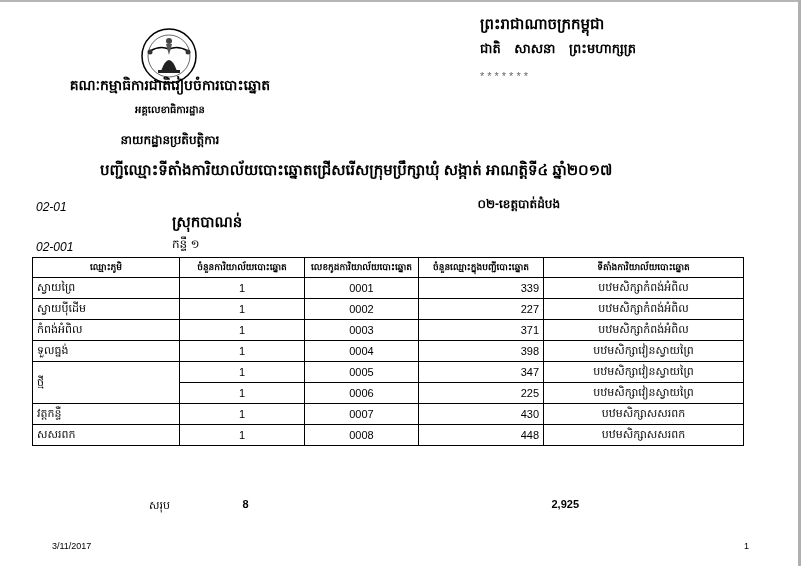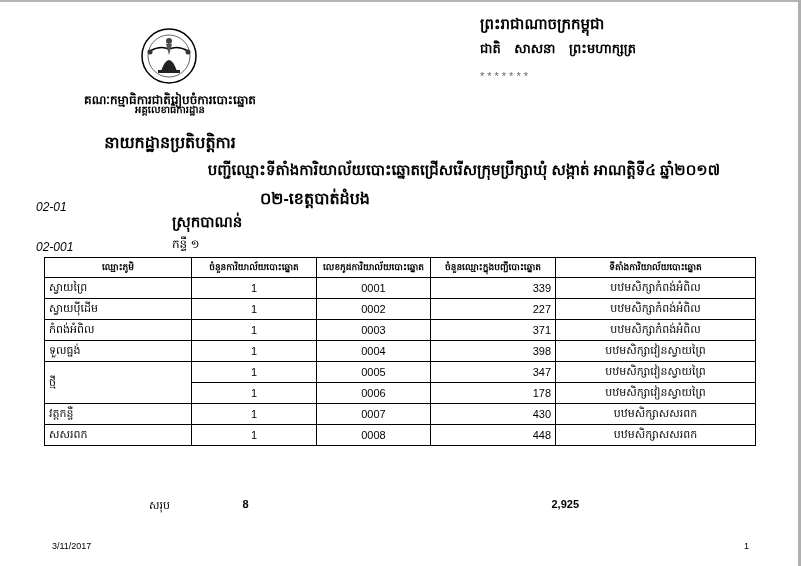--- a/index.html
+++ b/index.html
@@ -6,37 +6,37 @@
     body {
       width: 801px; height: 566px; overflow: hidden; position: relative;
       background: #ffffff; color: #000;
       font-family: "Liberation Sans", "DejaVu Sans", sans-serif;
     }
     .frame-top { position: absolute; left: 0; top: 0; width: 801px; height: 2px; background: #b5b5b5; }
     .frame-right { position: absolute; right: 0; top: 0; width: 3px; height: 566px; background: #b0b0b0; }
     .abs { position: absolute; }
     .logo { left: 140px; top: 27px; width: 58px; height: 58px; }
     .org { left: 40px; width: 260px; text-align: center; font-weight: bold; }
-    .org1 { top: 92px; font-size: 12px; }
+    .org1 { top: 76px; font-size: 14px; }
     .org2 { top: 103px; font-size: 10px; }
-    .org3 { top: 132px; font-size: 16px; }
+    .org3 { top: 132px; font-size: 12px; }
     .kingdom { left: 480px; width: 240px; text-align: left; font-weight: bold; }
     .k1 { top: 14px; font-size: 15px; }
     .k2 { top: 40px; font-size: 13px; word-spacing: 10px; }
     .k3 { top: 70px; font-size: 11px; color: #666; letter-spacing: 3px; font-weight: normal; }
-    .title { left: 100px; width: 620px; text-align: right; top: 160px; font-size: 15px; font-weight: bold; }
-    .subtitle { left: 260px; width: 300px; text-align: left; top: 188px; font-size: 16px; font-weight: bold; }
+    .title { left: 100px; width: 620px; text-align: left; top: 160px; font-size: 15px; font-weight: bold; }
+    .subtitle { left: 260px; width: 300px; text-align: right; top: 196px; font-size: 12px; font-weight: bold; }
     .code { font-style: italic; font-size: 12px; left: 36px; }
     .code1 { top: 200px; }
     .code2 { top: 240px; }
     .place { left: 172px; font-size: 12px; }
     .place1 { top: 212px; font-weight: bold; font-size: 15px; }
     .place2 { top: 236px; }
     table.grid {
-      position: absolute; left: 44px; top: 257px; border-collapse: collapse;
+      position: absolute; left: 32px; top: 257px; border-collapse: collapse;
       font-size: 11px;
     }
     table.grid th, table.grid td { border: 1px solid #000; padding: 0 4px; height: 21px; box-sizing: border-box; }
     table.grid th { font-size: 9px; font-weight: bold; height: 20px; }
     .c1 { width: 147px; text-align: left; }
     .c2 { width: 125px; text-align: center; }
     .c3 { width: 114px; text-align: center; }
     .c4 { width: 125px; text-align: right; }
     .c5 { width: 200px; text-align: center; }
     th.c1, th.c4 { text-align: center; }
@@ -127,21 +127,21 @@
     <tr>
       <td class="c1" rowspan="2">ថ្មី</td>
       <td class="c2">1</td>
       <td class="c3">0005</td>
       <td class="c4">347</td>
       <td class="c5">បឋមសិក្សាវៀនស្វាយព្រៃ</td>
     </tr>
     <tr>
       <td class="c2">1</td>
       <td class="c3">0006</td>
-      <td class="c4">178</td>
+      <td class="c4">225</td>
       <td class="c5">បឋមសិក្សាវៀនស្វាយព្រៃ</td>
     </tr>
     <tr>
       <td class="c1">វត្តកន្ទឺ</td>
       <td class="c2">1</td>
       <td class="c3">0007</td>
       <td class="c4">430</td>
       <td class="c5">បឋមសិក្សាសសរពក</td>
     </tr>
     <tr>

